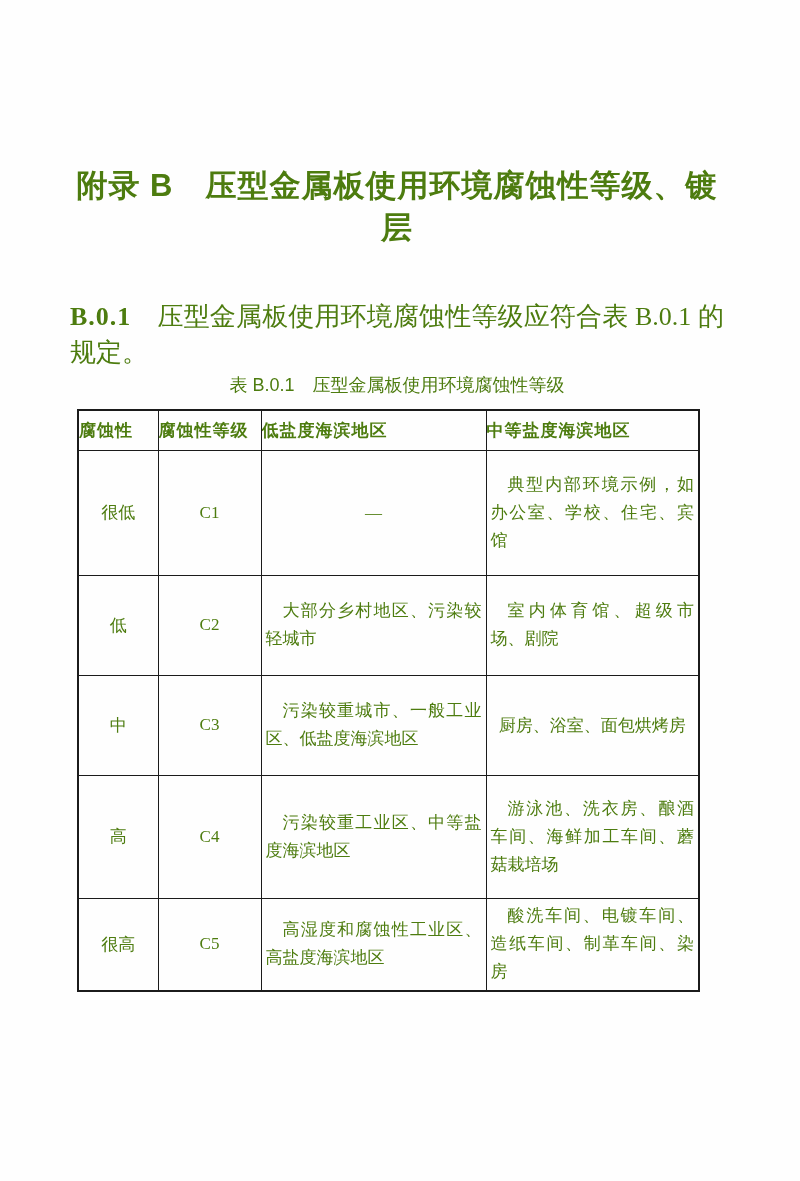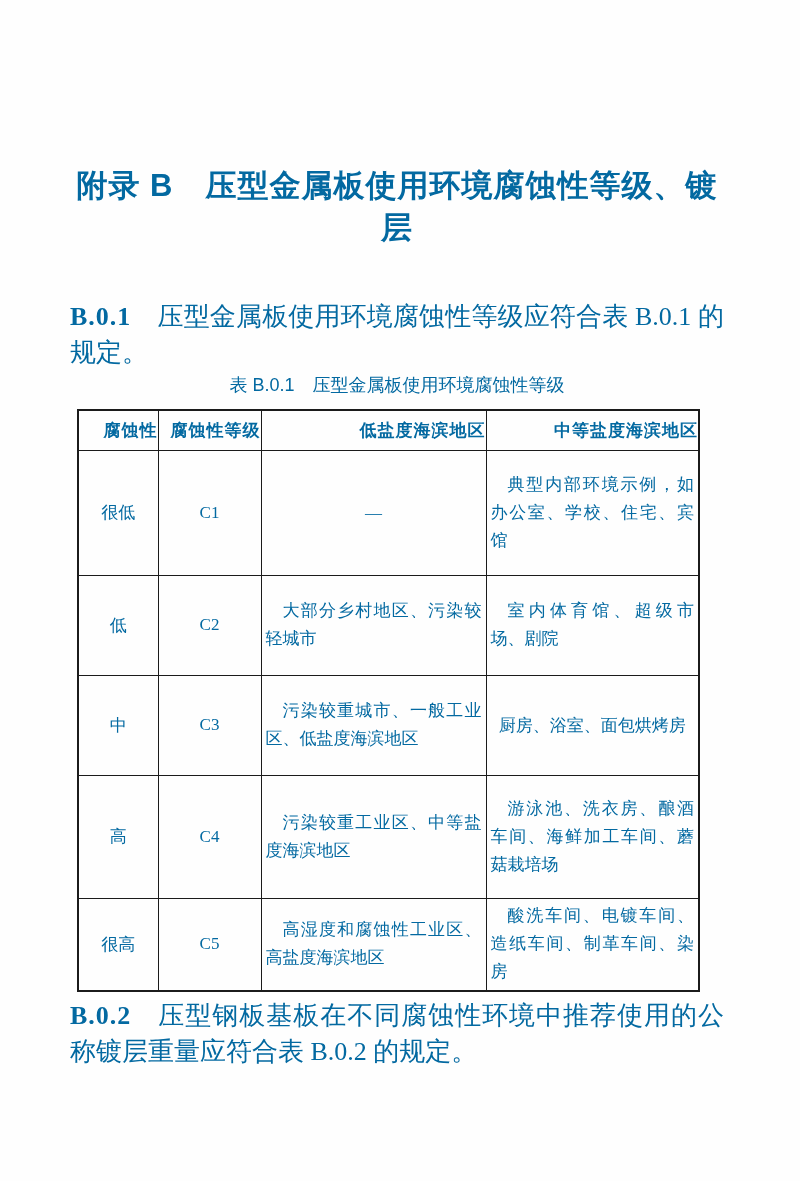--- a/index.html
+++ b/index.html
@@ -3,21 +3,21 @@
 <meta charset="utf-8">
 <style>
   html, body { margin: 0; padding: 0; background: #ffffff; }
 
   .page {
     position: relative;
     width: 800px;
     height: 1181px;
     box-sizing: border-box;
     background: #fefefe;
-    color: #0369a1;
+    color: #4d7c0f;
     padding: 165px 76px 0 70px;
     font-family: "Liberation Serif", serif;
     overflow: hidden;
   }
 
   
   .doc-title {
     margin: 0 0 50px 0;
     text-align: center;
     font-family: "Liberation Sans", sans-serif;
@@ -77,21 +77,21 @@
   .corrosion-table thead tr { height: 40px; }
   .corrosion-table tbody tr:nth-child(1) { height: 125px; }
   .corrosion-table tbody tr:nth-child(2) { height: 100px; }
   .corrosion-table tbody tr:nth-child(3) { height: 100px; }
   .corrosion-table tbody tr:nth-child(4) { height: 123px; }
   .corrosion-table tbody tr:nth-child(5) { height: 93px; }
 
   .corrosion-table th {
     font-family: "Liberation Sans", sans-serif;
     font-weight: 700;
-    text-align: right;
+    text-align: left;
     letter-spacing: 1px;
   }
   .corrosion-table td.cell-center { text-align: center; }
   .corrosion-table td.cell-para {
     text-align: justify;
     text-justify: inter-character;
     text-indent: 1em;
     padding: 0 4px;
     line-height: 28px;
   }
@@ -162,18 +162,15 @@
       </tr>
       <tr>
         <td class="cell-center">很高</td>
         <td class="cell-center">C5</td>
         <td class="cell-para">高湿度和腐蚀性工业区、高盐度海滨地区</td>
         <td class="cell-para">酸洗车间、电镀车间、造纸车间、制革车间、染房</td>
       </tr>
     </tbody>
   </table>
 
-  <p class="clause clause-after-table">
-    <span class="clause-num">B.0.2</span><span>压型钢板基板在不同腐蚀性环境中推荐使用的公称镀层重量应符合表 B.0.2 的规定。</span>
-  </p>
 
 
 </div>
 
 </body></html>

